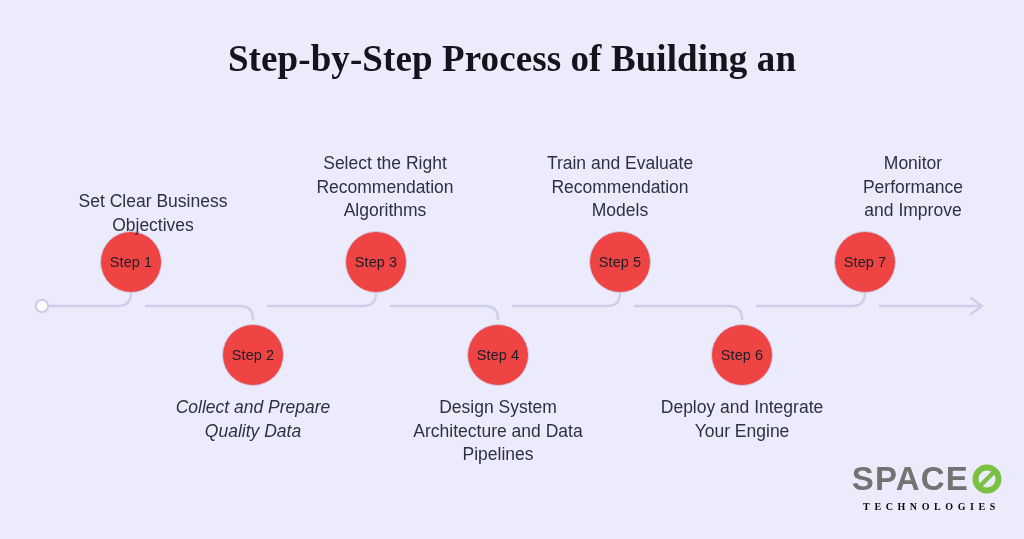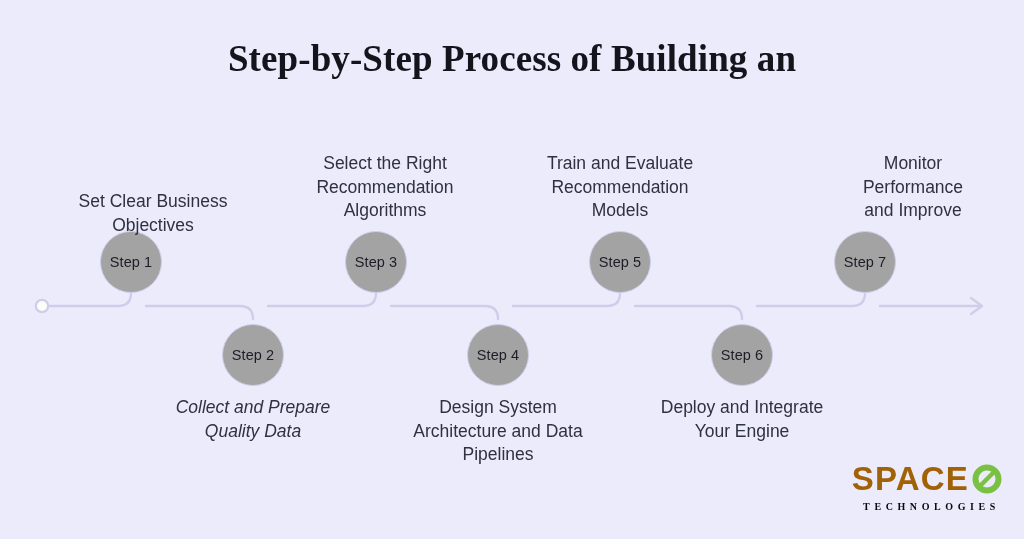--- a/index.html
+++ b/index.html
@@ -48,21 +48,21 @@
     width: 1024px;
     height: 539px;
   }
 
   
   .step-node {
     position: absolute;
     width: 62px;
     height: 62px;
     border-radius: 50%;
-    background: #a3a3a3;
+    background: #ef4444;
     border: 1.4px solid #CFCEEA;
     box-sizing: border-box;
     display: flex;
     align-items: center;
     justify-content: center;
   }
   .step-node-label {
     font-family: "Liberation Sans", sans-serif;
     font-size: 14.5px;
     color: #1C1D26;
@@ -94,21 +94,21 @@
   .logo-main {
     display: flex;
     align-items: center;
     justify-content: flex-end;
   }
   .logo-word {
     font-family: "Liberation Sans", sans-serif;
     font-weight: bold;
     font-size: 33px;
     letter-spacing: 1.2px;
-    color: #a16207;
+    color: #737373;
   }
   .logo-mark {
     position: relative;
     width: 30px;
     height: 30px;
     margin-left: 3px;
   }
   .logo-mark svg { display: block; }
   .logo-sub {
     font-family: Liberation Serif, serif;

